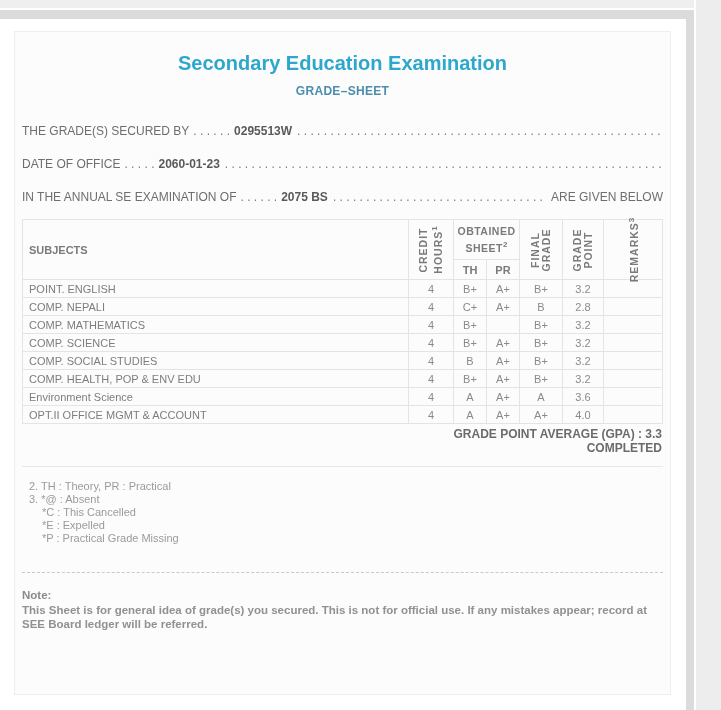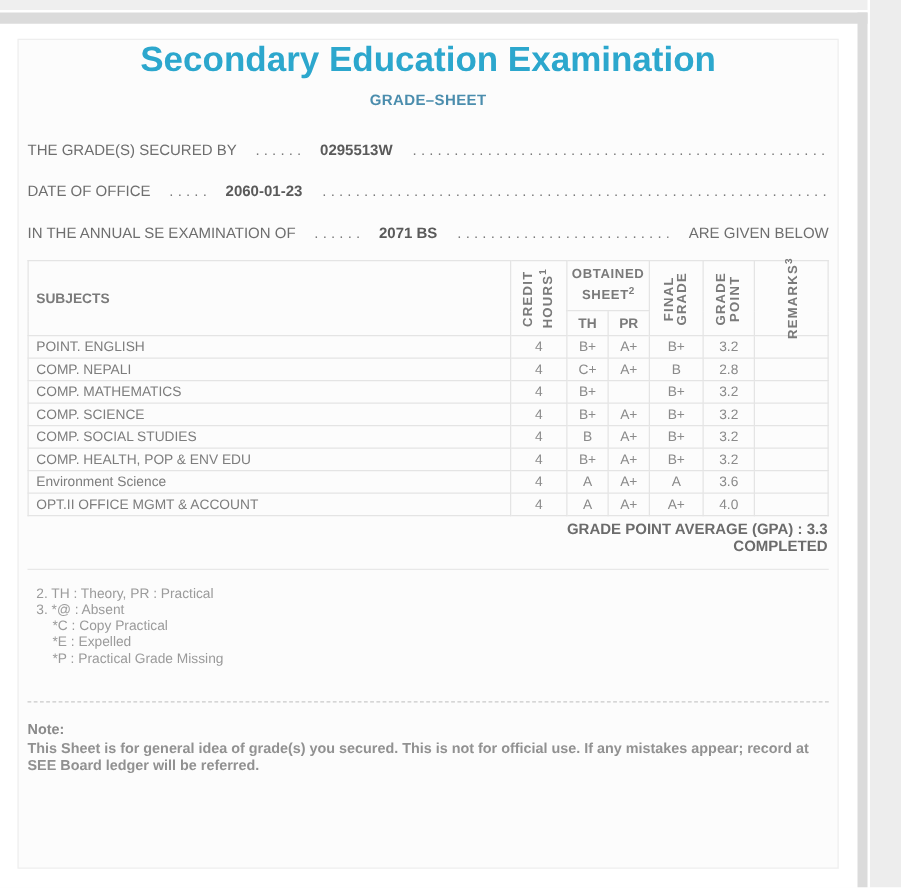--- a/index.html
+++ b/index.html
@@ -19,33 +19,33 @@
 
   
   .card {
     position: absolute; left: 14px; top: 31px;
     width: 657px; height: 664px;
     background: #fcfcfc;
     border: 1px solid #eeeeee;
     padding: 0 7px;
   }
   .title {
-    text-align: center;
-    font-size: 28px; font-weight: bold; color: #2ca7cd;
+    margin-top: 20px; text-align: center;
+    font-size: 20px; font-weight: bold; color: #2ca7cd;
   }
   .subtitle {
     margin-top: 9px; text-align: center;
     font-size: 12px; font-weight: bold; color: #4b8dad; letter-spacing: 0.3px;
   }
 
   
   .info-line {
     display: flex; align-items: baseline;
     font-size: 12px; color: #6e6e6e;
-    margin-top: 19px; white-space: nowrap; gap: 11px;
+    margin-top: 19px; white-space: nowrap;
   }
   .info-line.first { margin-top: 26px; }
   .info-line .lbl { flex: 0 0 auto; }
   .info-line .dots { flex: 0 0 auto; padding: 0 4px; color: #7a7a7a; }
   .info-line .val { flex: 0 0 auto; font-weight: bold; color: #5a5a5a; }
   .info-line .fill { flex: 1 1 auto; overflow: hidden; padding-left: 5px; color: #7a7a7a; }
   .info-line .suffix { flex: 0 0 auto; padding-left: 5px; }
 
   
   table.grades {
@@ -123,21 +123,21 @@
   <div class="info-line">
     <span class="lbl">DATE OF OFFICE</span>
     <span class="dots">. . . . .</span>
     <span class="val">2060-01-23</span>
     <span class="fill">. . . . . . . . . . . . . . . . . . . . . . . . . . . . . . . . . . . . . . . . . . . . . . . . . . . . . . . . . . . . . . . . . . . . . . . . . . . . . . . . . . . . . . . . . . . . . . . . . . . . . . . . . . . . . . . . . . . . . . . . . . . . . . . . . . . .</span>
   </div>
 
   <div class="info-line">
     <span class="lbl">IN THE ANNUAL SE EXAMINATION OF</span>
     <span class="dots">. . . . . .</span>
-    <span class="val">2071 BS</span>
+    <span class="val">2075 BS</span>
     <span class="fill">. . . . . . . . . . . . . . . . . . . . . . . . . . . . . . . . . . . . . . . . . . . . . . . . . . . . . . . . . . . . . . . . . . . . . . . . . . . . . . . . . . . . . . . . . . . . . . . . . . . . . . . . . . . . . . . . . . . . . . . . . . . . . . . . . . . .</span>
     <span class="suffix">ARE GIVEN BELOW</span>
   </div>
 
   <table class="grades">
     <colgroup>
       <col class="c-subjects">
         <col class="c-credit">
         <col class="c-th">
         <col class="c-pr">
@@ -253,21 +253,21 @@
     <span>GRADE POINT AVERAGE (GPA) :</span>
     <span>3.3</span>
   </div>
   <div class="completed-line">COMPLETED</div>
 
   <hr class="solid-sep">
 
   <div class="footnotes">
     <div class="fn">2. TH : Theory, PR : Practical</div>
     <div class="fn">3. *@ : Absent</div>
-    <div class="fn indent">*C : Copy Practical</div>
+    <div class="fn indent">*C : This Cancelled</div>
     <div class="fn indent">*E : Expelled</div>
     <div class="fn indent">*P : Practical Grade Missing</div>
   </div>
 
   <hr class="dashed-sep">
 
   <div class="note-block">
     <div class="note-title">Note:</div>
     <div class="note-text">This Sheet is for general idea of grade(s) you secured. This is not for official use. If any mistakes appear; record at SEE Board ledger will be referred.</div>
   </div>

